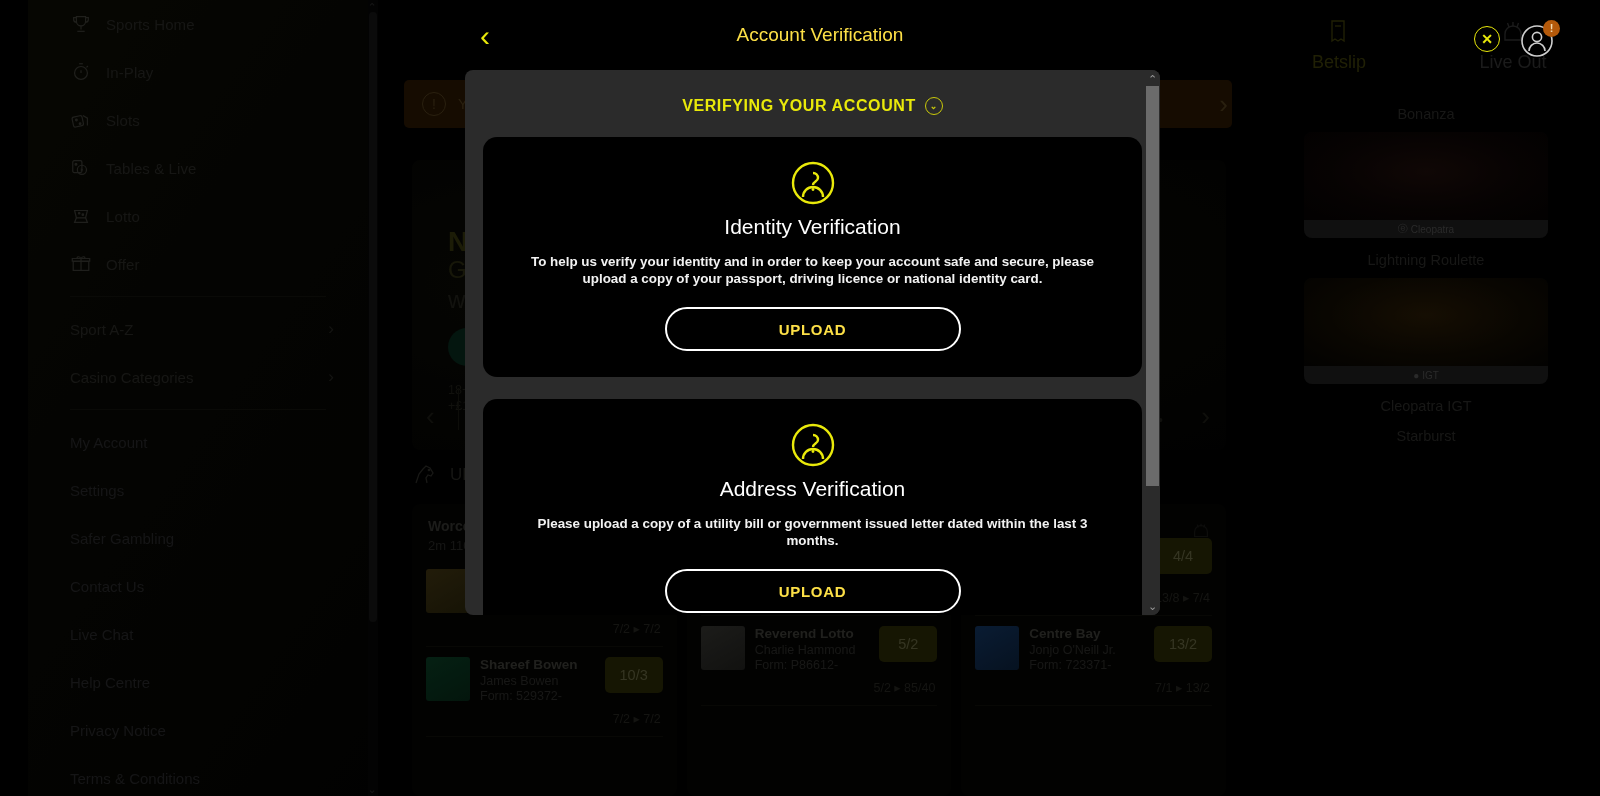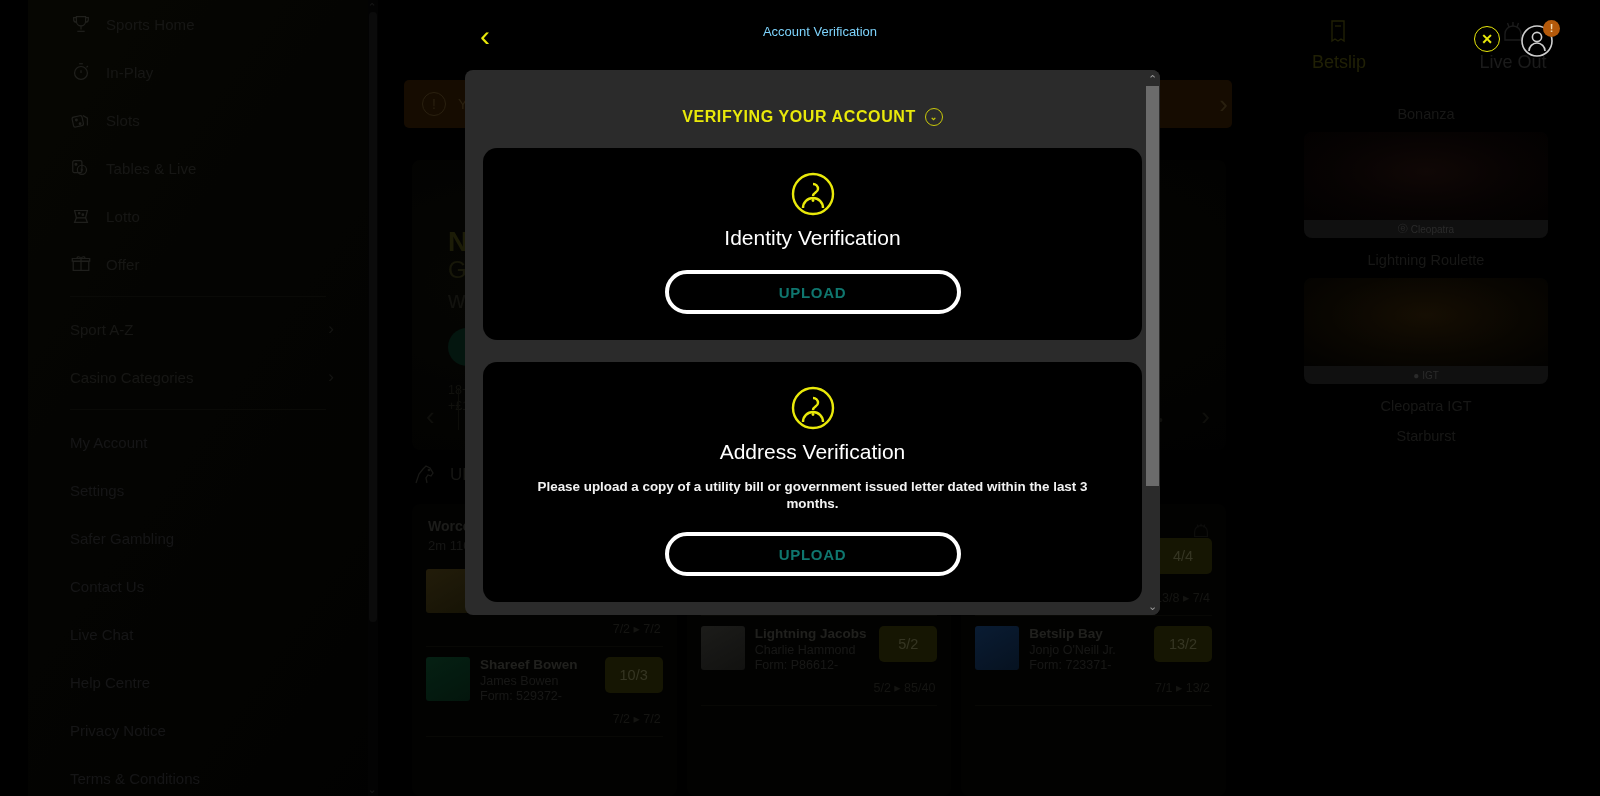--- a/index.html
+++ b/index.html
@@ -176,21 +176,21 @@
     position: absolute; left: 400px; top: 0; width: 840px; height: 74px;
     background: #000;
   }
   .modal-back {
     position: absolute; left: 70px; top: 22px; width: 30px; height: 30px;
     color: #e9e90a; font-size: 30px; line-height: 28px; text-align: center;
     font-weight: 300;
   }
   .modal-title {
     position: absolute; left: 0; right: 0; top: 24px; text-align: center;
-    color: #7dd3fc; font-size: 13px;
+    color: #fde047; font-size: 19px;
   }
   .modal-close {
     position: absolute; right: 100px; top: 26px; width: 26px; height: 26px;
     border: 1.8px solid #e9e90a; border-radius: 50%;
     display: flex; align-items: center; justify-content: center;
     color: #e9e90a; font-size: 14px; font-weight: bold;
   }
   .account-btn { position: absolute; right: 42px; top: 20px; width: 42px; height: 42px; }
   .account-badge {
     position: absolute; right: 40px; top: 20px; width: 17px; height: 17px;
@@ -199,39 +199,39 @@
     color: #f2d9b0; font-size: 11px; font-weight: bold; line-height: 1;
   }
 
   .modal {
     position: absolute; left: 465px; top: 70px; width: 695px; height: 545px;
     background: #2b2b2b; border-radius: 8px; overflow: hidden;
   }
   .modal-heading {
     text-align: center; color: #e9e90a; font-size: 16px; font-weight: bold;
     letter-spacing: .6px; padding-top: 27px;
-    display: flex; align-items: center; justify-content: center; gap: 9px; margin-top: 11px;
+    display: flex; align-items: center; justify-content: center; gap: 9px;
   }
   .heading-chev {
     width: 18px; height: 18px; border: 1.4px solid #c9c90a; border-radius: 50%;
     display: flex; align-items: center; justify-content: center;
     font-size: 9px; color: #c9c90a; line-height: 1;
   }
 
   .verif-card {
     margin: 22px 18px 0 18px; background: #000; border-radius: 14px;
     padding: 22px 28px 26px 28px; text-align: center;
   }
   .verif-icon { width: 48px; height: 48px; margin: 0 auto 8px auto; display: block; }
   .verif-title { color: #fff; font-size: 21px; margin-bottom: 14px; }
   .verif-desc { color: #f2f2f2; font-size: 13.4px; font-weight: bold; line-height: 17px; }
   .upload-btn {
     margin: 20px auto 0 auto; width: 296px; height: 44px;
-    border: 4px solid #ffffff; border-radius: 22px; background: transparent;
-    color: #0f766e; font-size: 15px; font-weight: bold; letter-spacing: .7px;
+    border: 2px solid #ffffff; border-radius: 22px; background: transparent;
+    color: #fde047; font-size: 15px; font-weight: bold; letter-spacing: .7px;
     display: flex; align-items: center; justify-content: center; cursor: pointer;
   }
 
   .modal-scroll-track {
     position: absolute; right: 0; top: 0; width: 15px; height: 545px;
     background: #2b2b2b;
   }
   .modal-scroll-thumb {
     position: absolute; right: 1px; top: 16px; width: 13px; height: 400px;
     background: #6b6b6b;
@@ -456,21 +456,21 @@
               <div class="runner-jockey"></div>
               <div class="runner-form">Form: 1P/34-</div>
             </div>
             <div class="odds-box"></div>
           </div>
           <div class="odds-move">15/8 ▸ 7/4</div>
           <div class="runner-sep"></div>
           <div class="runner">
             <div class="silk" style="background:linear-gradient(150deg,#4a4a44,#2f2f2b)"></div>
             <div class="runner-info">
-              <div class="runner-name">Lightning Jacobs</div>
+              <div class="runner-name">Reverend Lotto</div>
               <div class="runner-jockey">Charlie Hammond</div>
               <div class="runner-form">Form: P86612-</div>
             </div>
             <div class="odds-box">5/2</div>
           </div>
           <div class="odds-move">5/2 ▸ 85/40</div>
           <div class="runner-sep"></div>
         </div>
 
         <div class="race-col">
@@ -491,21 +491,21 @@
               <div class="runner-jockey"></div>
               <div class="runner-form">Form: 55/3431-</div>
             </div>
             <div class="odds-box">4/4</div>
           </div>
           <div class="odds-move">13/8 ▸ 7/4</div>
           <div class="runner-sep"></div>
           <div class="runner">
             <div class="silk" style="background:linear-gradient(150deg,#1b4a86,#113055)"></div>
             <div class="runner-info">
-              <div class="runner-name">Betslip Bay</div>
+              <div class="runner-name">Centre Bay</div>
               <div class="runner-jockey">Jonjo O'Neill Jr.</div>
               <div class="runner-form">Form: 723371-</div>
             </div>
             <div class="odds-box">13/2</div>
           </div>
           <div class="odds-move">7/1 ▸ 13/2</div>
           <div class="runner-sep"></div>
         </div>
       </div>
     </div>
@@ -585,20 +585,21 @@
     <div class="verif-card">
       <span class="verif-icon">
         <svg viewBox="0 0 48 48" fill="none" stroke="#e9e90a" stroke-width="2.4">
           <circle cx="24" cy="24" r="20"></circle>
           <path d="M24 14a5 5 0 0 1 5 5c0 3.5-5 3.5-5 7"></path>
           <circle cx="24" cy="30.5" r="1.4" fill="#e9e90a" stroke="none"></circle>
           <path d="M14 38a10 10 0 0 1 20 0"></path>
         </svg>
       </span>
       <div class="verif-title">Identity Verification</div>
+      <div class="verif-desc">To help us verify your identity and in order to keep your account safe and secure, please upload a copy of your passport, driving licence or national identity card.</div>
       <button class="upload-btn">UPLOAD</button>
     </div>
 
     <div class="verif-card">
       <span class="verif-icon">
         <svg viewBox="0 0 48 48" fill="none" stroke="#e9e90a" stroke-width="2.4">
           <circle cx="24" cy="24" r="20"></circle>
           <path d="M24 14a5 5 0 0 1 5 5c0 3.5-5 3.5-5 7"></path>
           <circle cx="24" cy="30.5" r="1.4" fill="#e9e90a" stroke="none"></circle>
           <path d="M14 38a10 10 0 0 1 20 0"></path>

